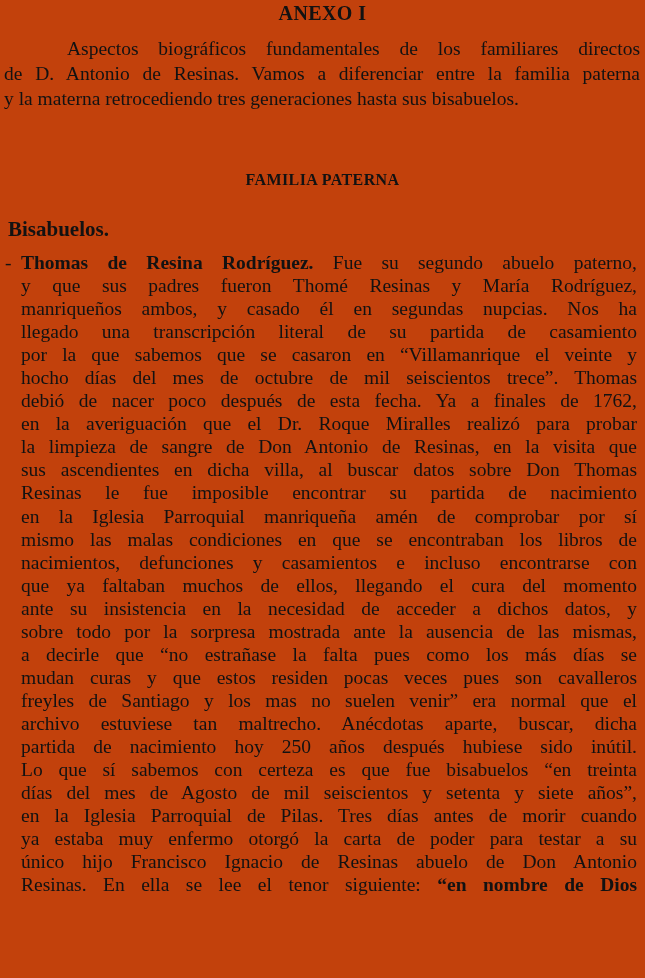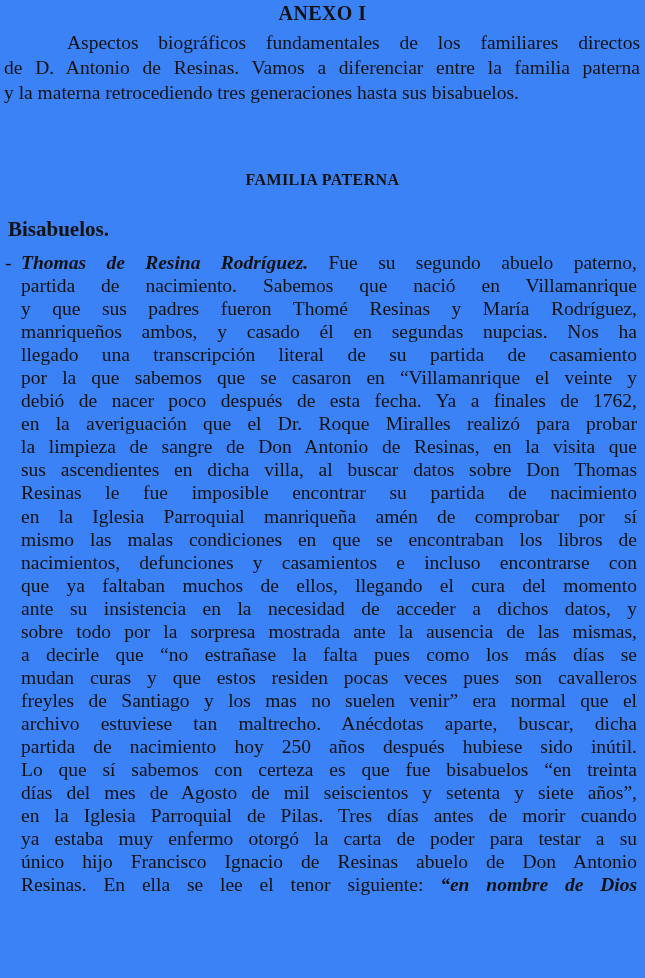--- a/index.html
+++ b/index.html
@@ -4,39 +4,39 @@
 <style>
   html, body {
     margin: 0;
     padding: 0;
     background: #ffffff;
   }
   .page {
     position: relative;
     width: 645px;
     height: 978px;
-    background: #3b82f6;
+    background: #c2410c;
     color: #121212;
     font-family: "Liberation Serif", "DejaVu Serif", serif;
     overflow: hidden;
   }
   .title {
     position: absolute;
     top: 2px;
     left: 0;
     right: 0;
     margin: 0;
     text-align: center;
     font-size: 20px;
     font-weight: bold;
     letter-spacing: 0.4px;
   }
   .intro {
     position: absolute;
-    top: 30px;
+    top: 36px;
     left: 4px;
     width: 636px;
     font-size: 19.5px;
     line-height: 25px;
   }
   .intro .line:first-child { text-indent: 63px; }
   .intro .line:last-child { text-align-last: left; }
   .section-heading {
     position: absolute;
     top: 171px;
@@ -74,21 +74,20 @@
   .entry-body {
     flex: 1;
     min-width: 0;
   }
   .line {
     text-align: justify;
     text-align-last: justify;
   }
   .bi {
     font-weight: bold;
-    font-style: italic;
   }
 </style>
 </head>
 <body>
 
 <div class="page">
 
   <h1 class="title">ANEXO I</h1>
 
   <div class="intro">
@@ -98,25 +97,25 @@
     </div>
 
   <h2 class="section-heading">FAMILIA PATERNA</h2>
 
   <h3 class="sub-heading">Bisabuelos.</h3>
 
   <div class="entry">
     <span class="marker">-</span>
     <div class="entry-body">
         <div class="line"><span class="bi">Thomas de Resina Rodríguez.</span><span> Fue su segundo abuelo paterno,</span></div>
-        <div class="line">partida de nacimiento. Sabemos que nació en Villamanrique</div>
         <div class="line">y que sus padres fueron Thomé Resinas y María Rodríguez,</div>
         <div class="line">manriqueños ambos, y casado él en segundas nupcias. Nos ha</div>
         <div class="line">llegado una transcripción literal de su partida de casamiento</div>
         <div class="line">por la que sabemos que se casaron en “Villamanrique el veinte y</div>
+        <div class="line">hocho días del mes de octubre de mil seiscientos trece”. Thomas</div>
         <div class="line">debió de nacer poco después de esta fecha. Ya a finales de 1762,</div>
         <div class="line">en la averiguación que el Dr. Roque Miralles realizó para probar</div>
         <div class="line">la limpieza de sangre de Don Antonio de Resinas, en la visita que</div>
         <div class="line">sus ascendientes en dicha villa, al buscar datos sobre Don Thomas</div>
         <div class="line">Resinas le fue imposible encontrar su partida de nacimiento</div>
         <div class="line">en la Iglesia Parroquial manriqueña amén de comprobar por sí</div>
         <div class="line">mismo las malas condiciones en que se encontraban los libros de</div>
         <div class="line">nacimientos, defunciones y casamientos e incluso encontrarse con</div>
         <div class="line">que ya faltaban muchos de ellos, llegando el cura del momento</div>
         <div class="line">ante su insistencia en la necesidad de acceder a dichos datos, y</div>

